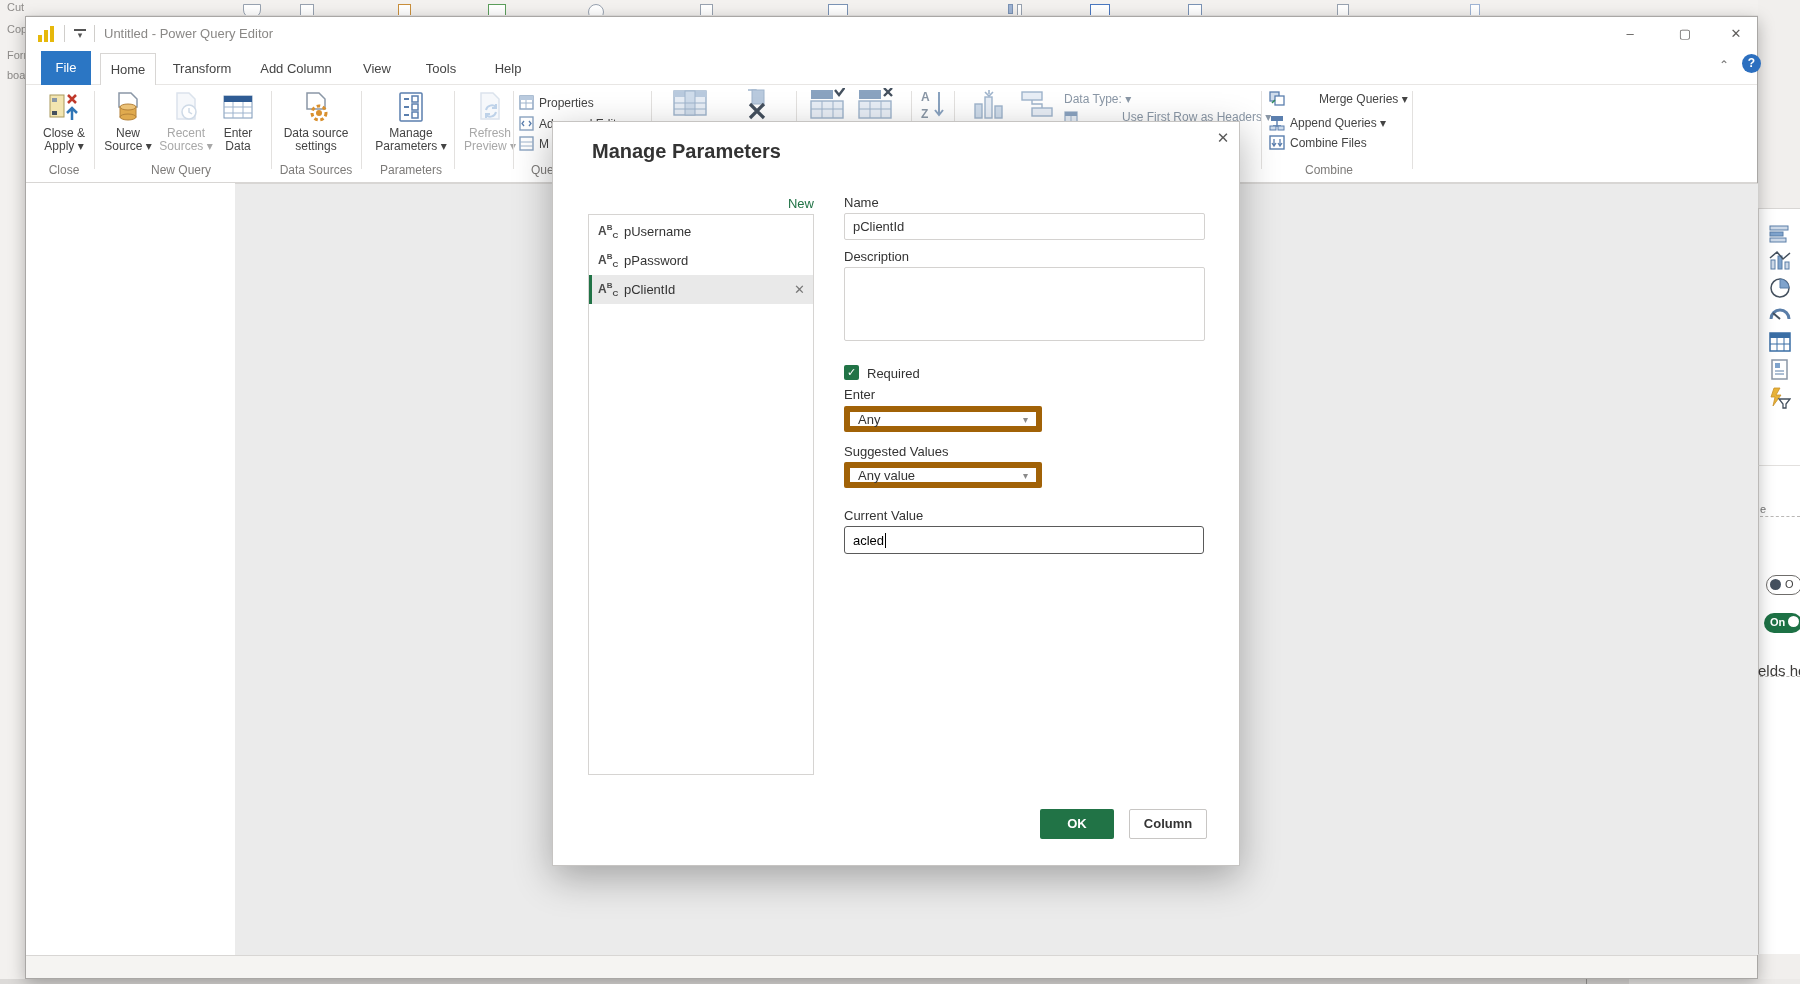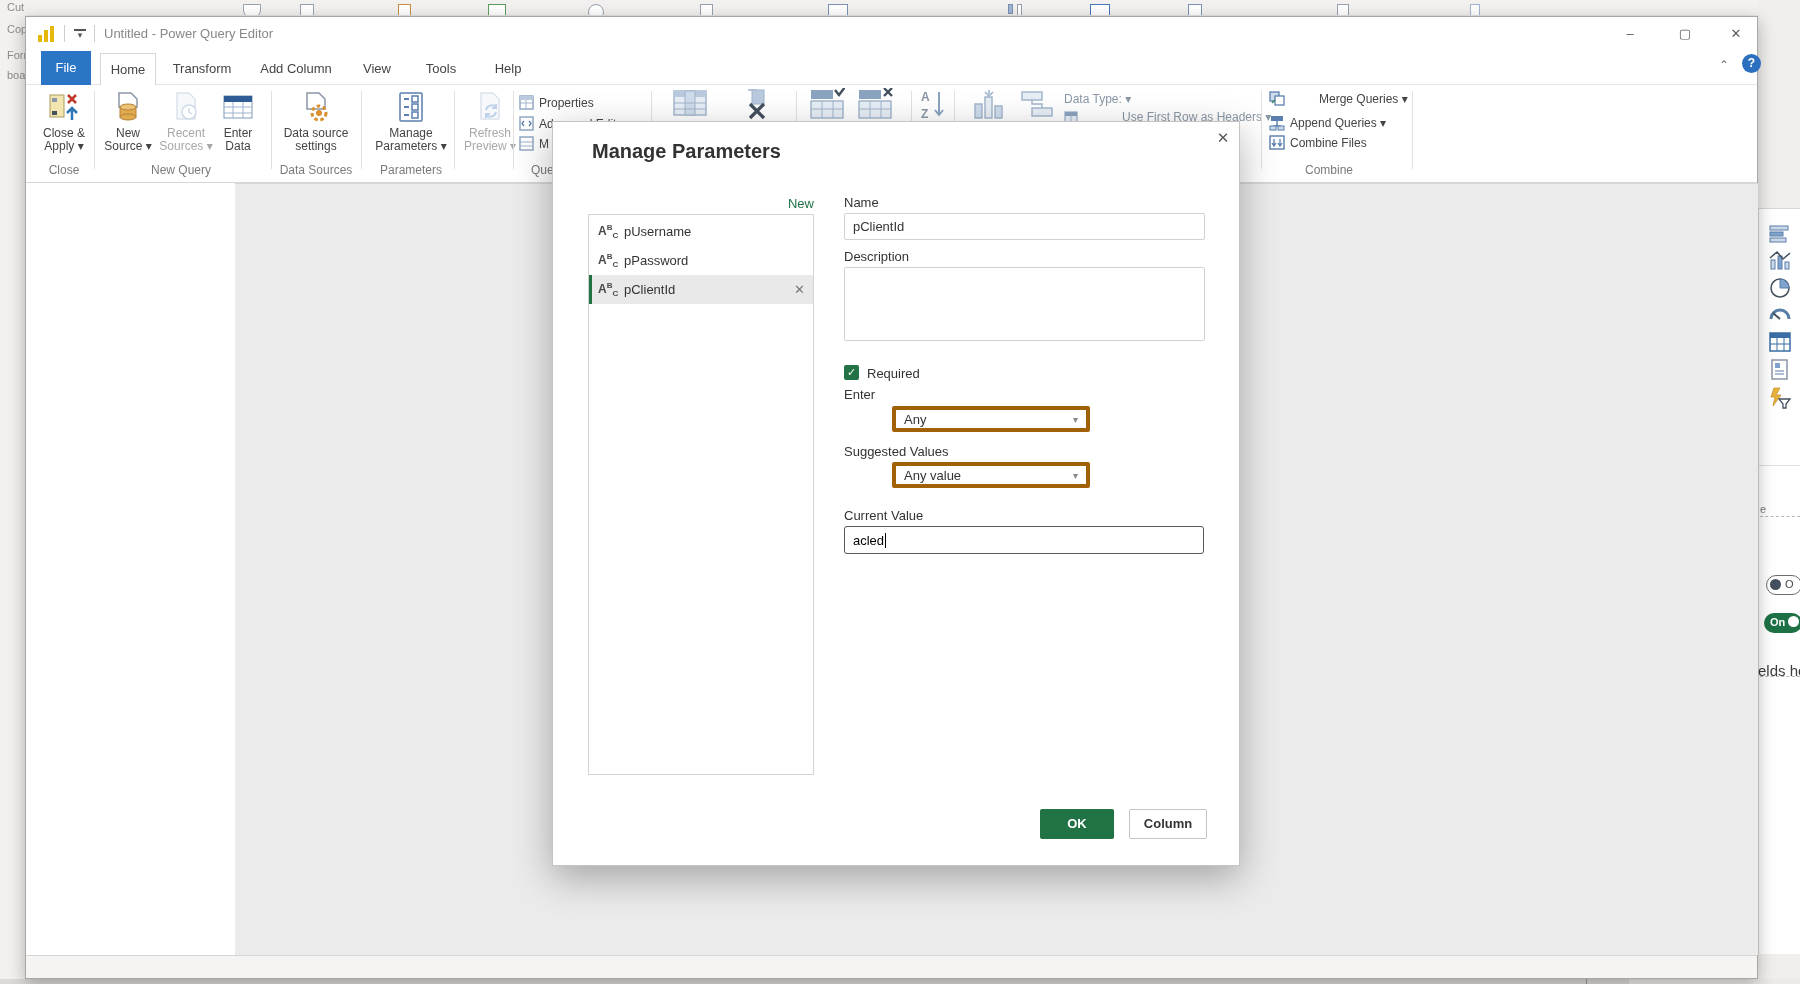--- a/index.html
+++ b/index.html
@@ -66,21 +66,21 @@
   .prow { position:absolute; left:0; width:224px; height:29px; display:flex; align-items:center; }
   .prow.sel { background:#e9e9e9; }
   .selbar { position:absolute; left:0; top:0; width:3px; height:29px; background:#217346; }
   .abcic { margin-left:9px; font-size:12px; font-weight:bold; color:#4a4a4a; width:22px; }
   .abcic sup { font-size:8px; } .abcic sub { font-size:8px; }
   .pname { font-size:13px; color:#333; margin-left:4px; }
   .pdel { position:absolute; right:8px; font-size:13px; color:#777; }
   .dlabel { position:absolute; font-size:13px; color:#333; }
   .dinput { position:absolute; border:1px solid #d4d2d0; background:#fff; font-size:13px; color:#333;
             font-family:"Liberation Sans",sans-serif; padding:0 8px; border-radius:2px;}
-  .ddrop { position:absolute; border:4px solid #a16207; border-radius:2px; background:#fff; font-size:13px; color:#333; display:flex; align-items:center; padding:0 8px;margin-left:48px; }
+  .ddrop { position:absolute; border:6px solid #a16207; border-radius:2px; background:#fff; font-size:13px; color:#333; display:flex; align-items:center; padding:0 8px; }
   .ddrop .cv { flex:1; }
   .ddcaret { color:#8a8a8a; font-size:10px; }
   .chk { position:absolute; width:15px; height:15px; background:#217346; border-radius:2px; color:#fff; font-size:11px; text-align:center; line-height:15px; }
   .focusinput { position:absolute; border:1.5px solid #5a5a5a; border-radius:3px; background:#fff; font-size:13px; color:#000; display:flex; align-items:center; padding:0 8px; }
   .caretbar { display:inline-block; width:1px; height:15px; background:#000; margin-left:1px; }
   .okbtn { position:absolute; background:#217346; color:#fff; font-size:13px; font-weight:bold; text-align:center; border-radius:2px; }
   .cancelbtn { position:absolute; background:#fff; border:1px solid #c8c6c4; color:#333; font-size:13px; font-weight:bold; text-align:center; border-radius:2px; }
 </style>
 </head>
 <body>

